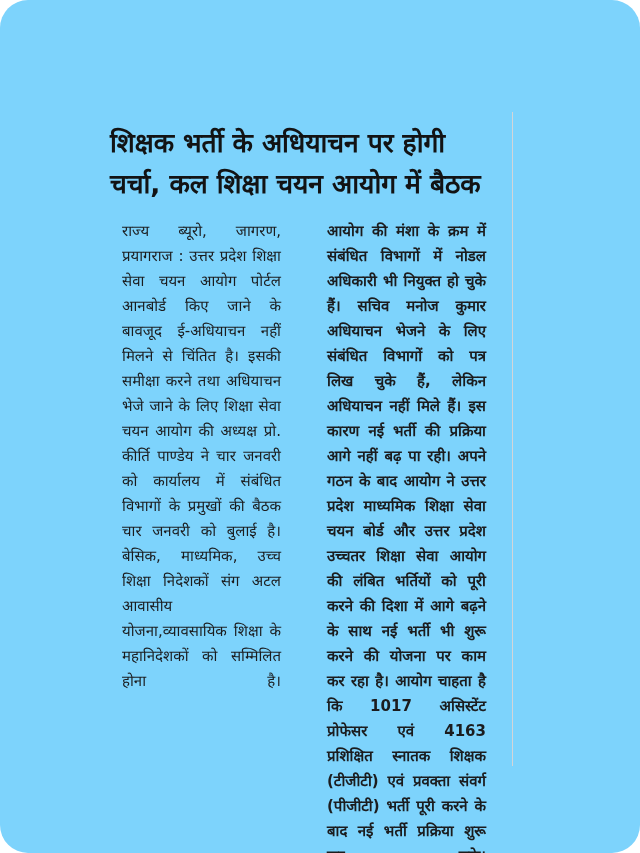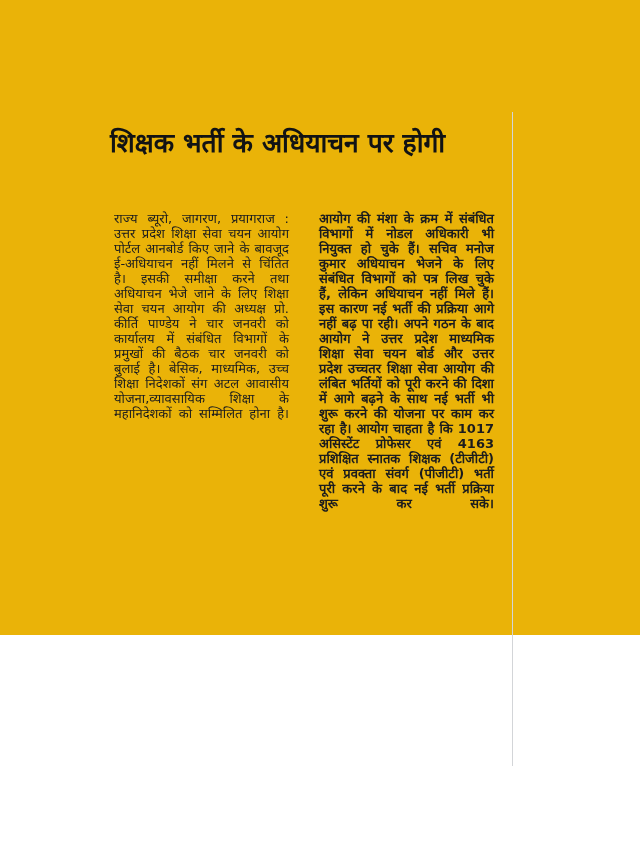--- a/index.html
+++ b/index.html
@@ -16,22 +16,23 @@
     font-family: "DejaVu Sans", sans-serif;
     color: #17181a;
     -webkit-font-smoothing: antialiased;
   }
 
   .clipping {
     position: absolute;
     left: 0;
     top: 0;
     width: 640px;
-    height: 635px;
-    background: #eab308;
+    height: 853px;
+    background: #7dd3fc;
+    border-radius: 28px;
   }
 
   
   .column-rule {
     position: absolute;
     left: 512px;
     top: 112px;
     width: 1px;
     height: 654px;
     background: #d3d5d8;
@@ -66,24 +67,24 @@
   .column {
     position: absolute;
     top: 0;
     width: 191px;
     height: 566px;
   }
   .column-left  { left: 0; }
   .column-right { left: 205px; font-weight: bold; }
 
   .para {
-    margin: 8px;
+    margin: 16px;
     font-family: "DejaVu Sans", sans-serif;
-    font-size: 13px;
-    line-height: 15px;
+    font-size: 15px;
+    line-height: 25px;
     text-align: justify;
     text-justify: inter-word;
     color: #1b1c1e;
     word-spacing: 0.2px;
     hyphens: none;
   }
   .para + .para {
     text-indent: 17px;
   }
   .para.lede { text-indent: 0; }
@@ -97,20 +98,21 @@
 </style>
 </head>
 <body>
 
 <div class="clipping">
 
   <div class="column-rule"></div>
 
   <h1 class="headline">
     <span class="headline-line">शिक्षक भर्ती के अधियाचन पर होगी</span>
+    <span class="headline-line">चर्चा, कल शिक्षा चयन आयोग में बैठक</span>
   </h1>
 
   <div class="columns">
 
     <div class="column column-left">
       <p class="para lede">राज्य ब्यूरो, जागरण, प्रयागराज : उत्तर प्रदेश शिक्षा सेवा चयन आयोग पोर्टल आनबोर्ड किए जाने के बावजूद ई-अधियाचन नहीं मिलने से चिंतित है। इसकी समीक्षा करने तथा अधियाचन भेजे जाने के लिए शिक्षा सेवा चयन आयोग की अध्यक्ष प्रो. कीर्ति पाण्डेय ने चार जनवरी को कार्यालय में संबंधित विभागों के प्रमुखों की बैठक चार जनवरी को बुलाई है। बेसिक, माध्यमिक, उच्च शिक्षा निदेशकों संग अटल आवासीय योजना,व्यावसायिक शिक्षा के महानिदेशकों को सम्मिलित होना है।</p>
     </div>
 
     <div class="column column-right">
       <p class="para lede">आयोग की मंशा के क्रम में संबंधित विभागों में नोडल अधिकारी भी नियुक्त हो चुके हैं। सचिव मनोज कुमार अधियाचन भेजने के लिए संबंधित विभागों को पत्र लिख चुके हैं, लेकिन अधियाचन नहीं मिले हैं। इस कारण नई भर्ती की प्रक्रिया आगे नहीं बढ़ पा रही। अपने गठन के बाद आयोग ने उत्तर प्रदेश माध्यमिक शिक्षा सेवा चयन बोर्ड और उत्तर प्रदेश उच्चतर शिक्षा सेवा आयोग की लंबित भर्तियों को पूरी करने की दिशा में आगे बढ़ने के साथ नई भर्ती भी शुरू करने की योजना पर काम कर रहा है। आयोग चाहता है कि 1017 असिस्टेंट प्रोफेसर एवं 4163 प्रशिक्षित स्नातक शिक्षक (टीजीटी) एवं प्रवक्ता संवर्ग (पीजीटी) भर्ती पूरी करने के बाद नई भर्ती प्रक्रिया शुरू कर सके।</p>

